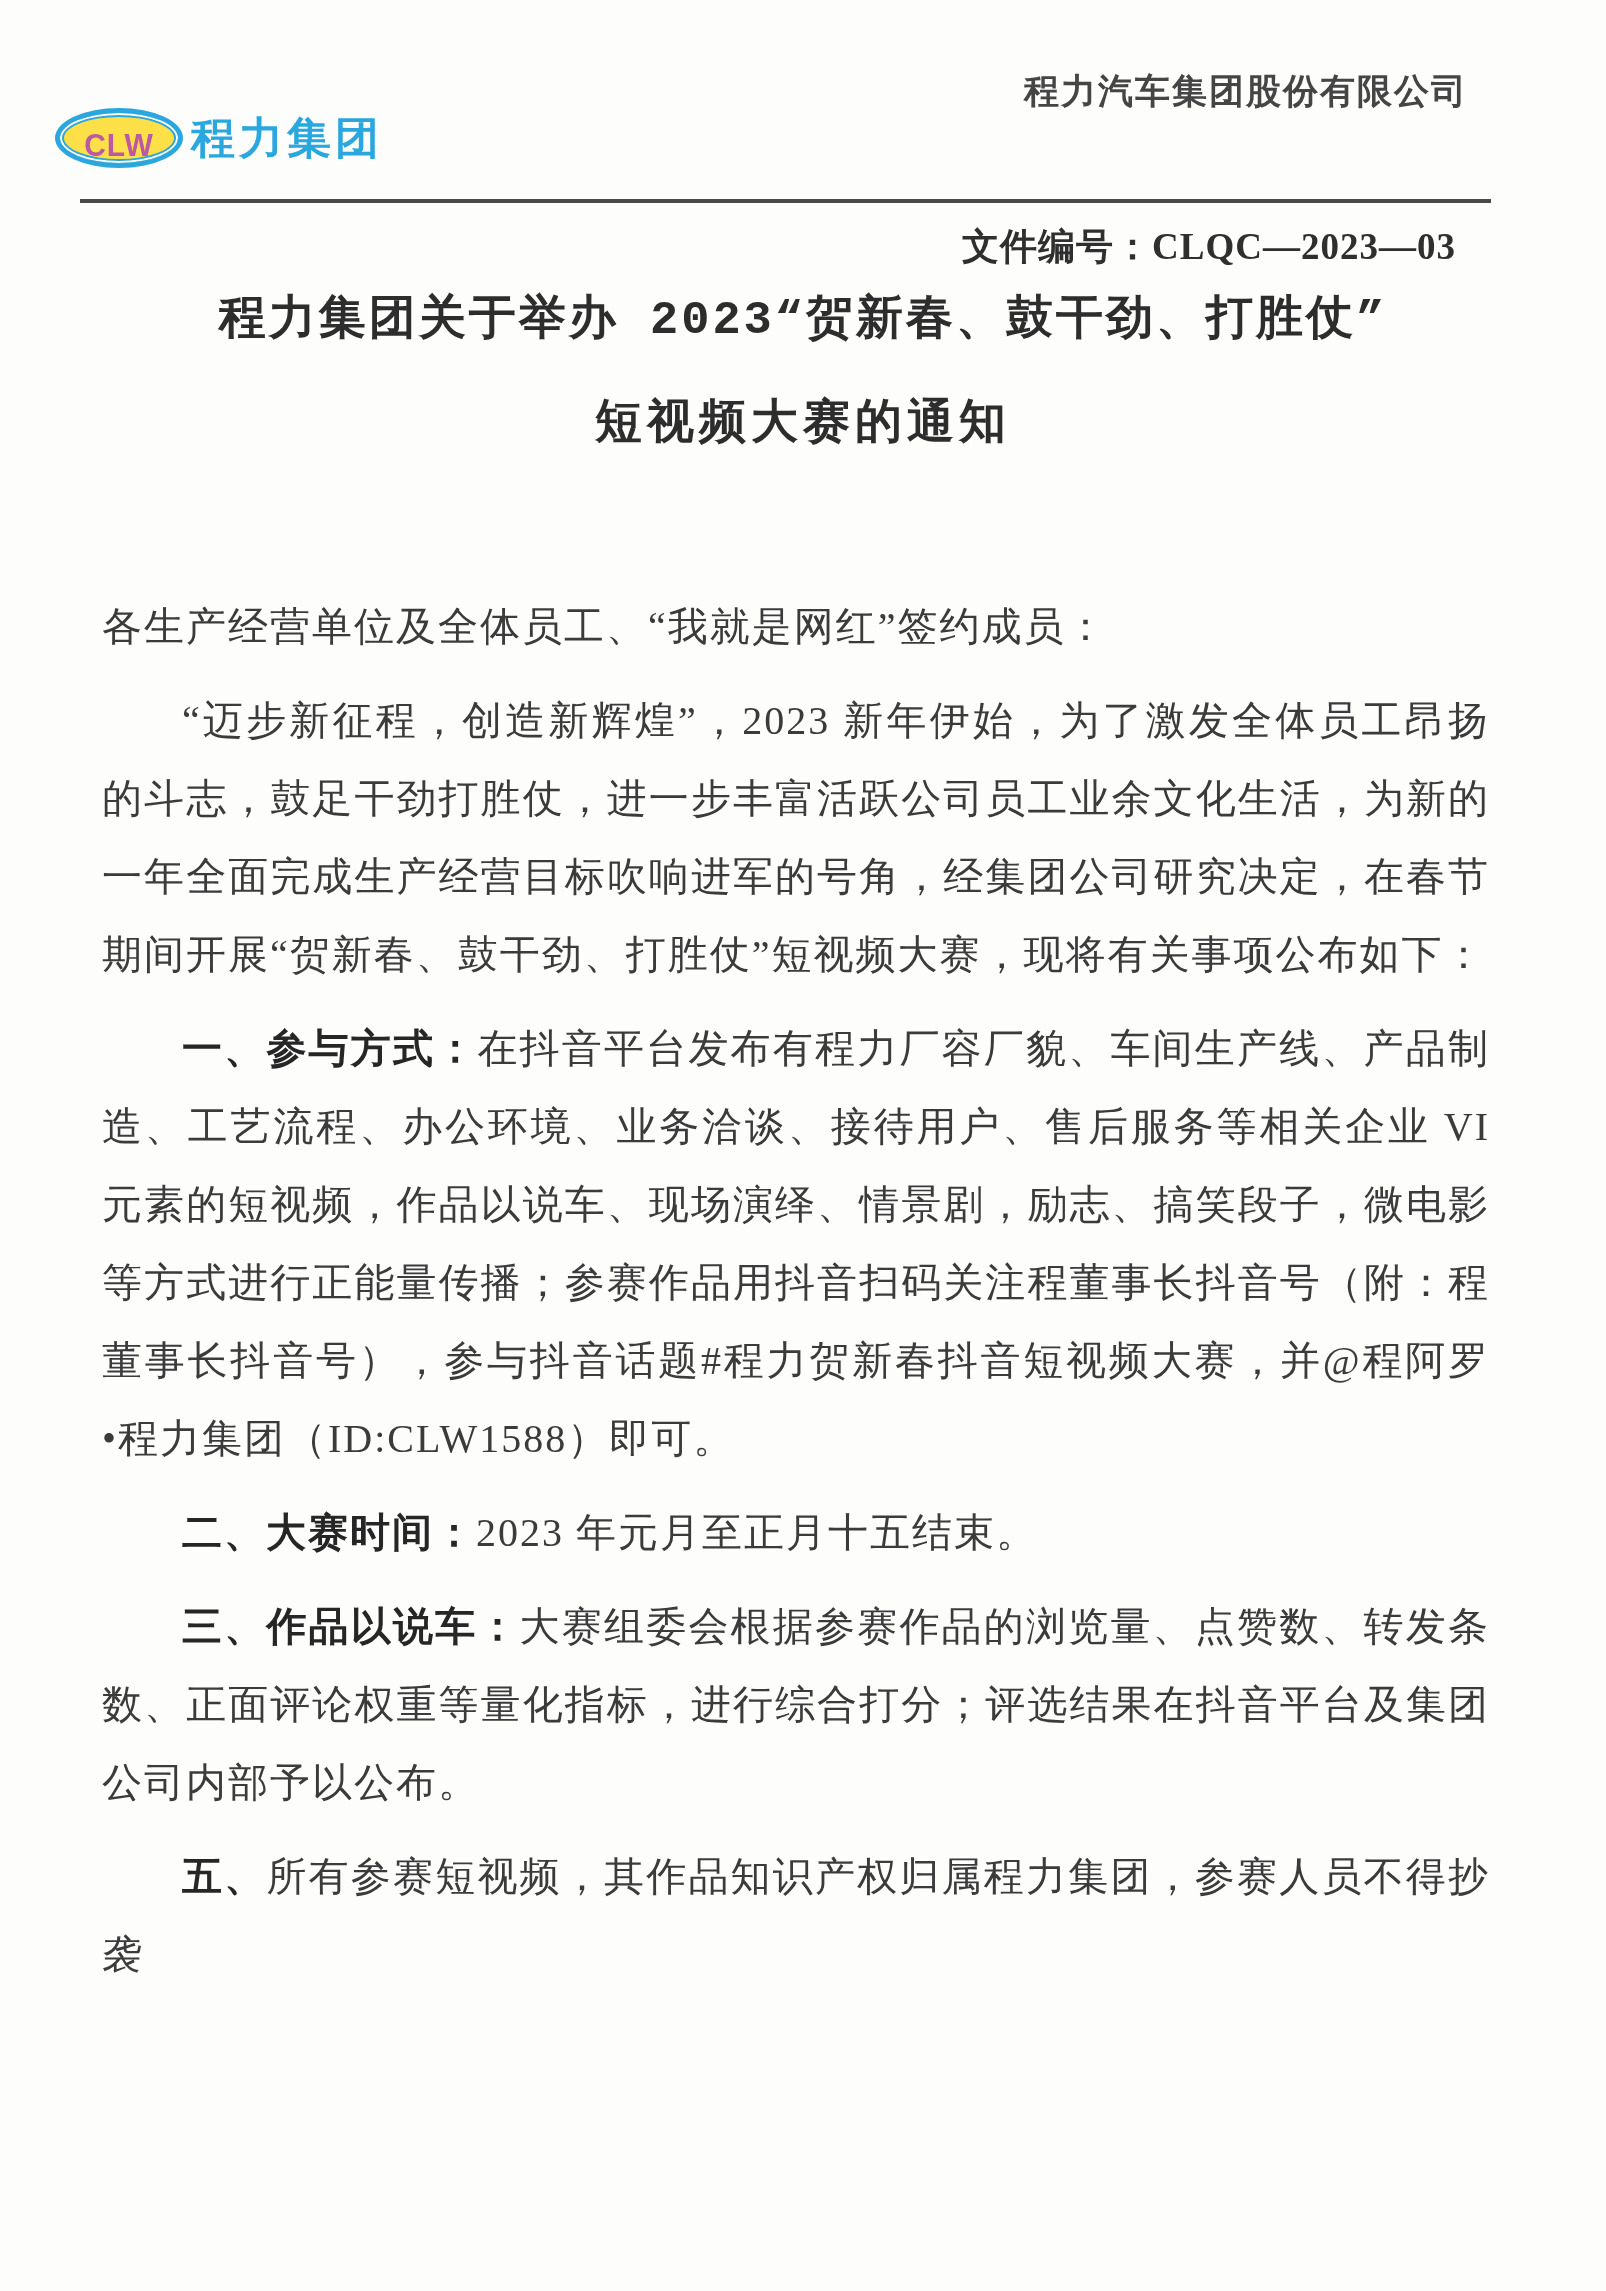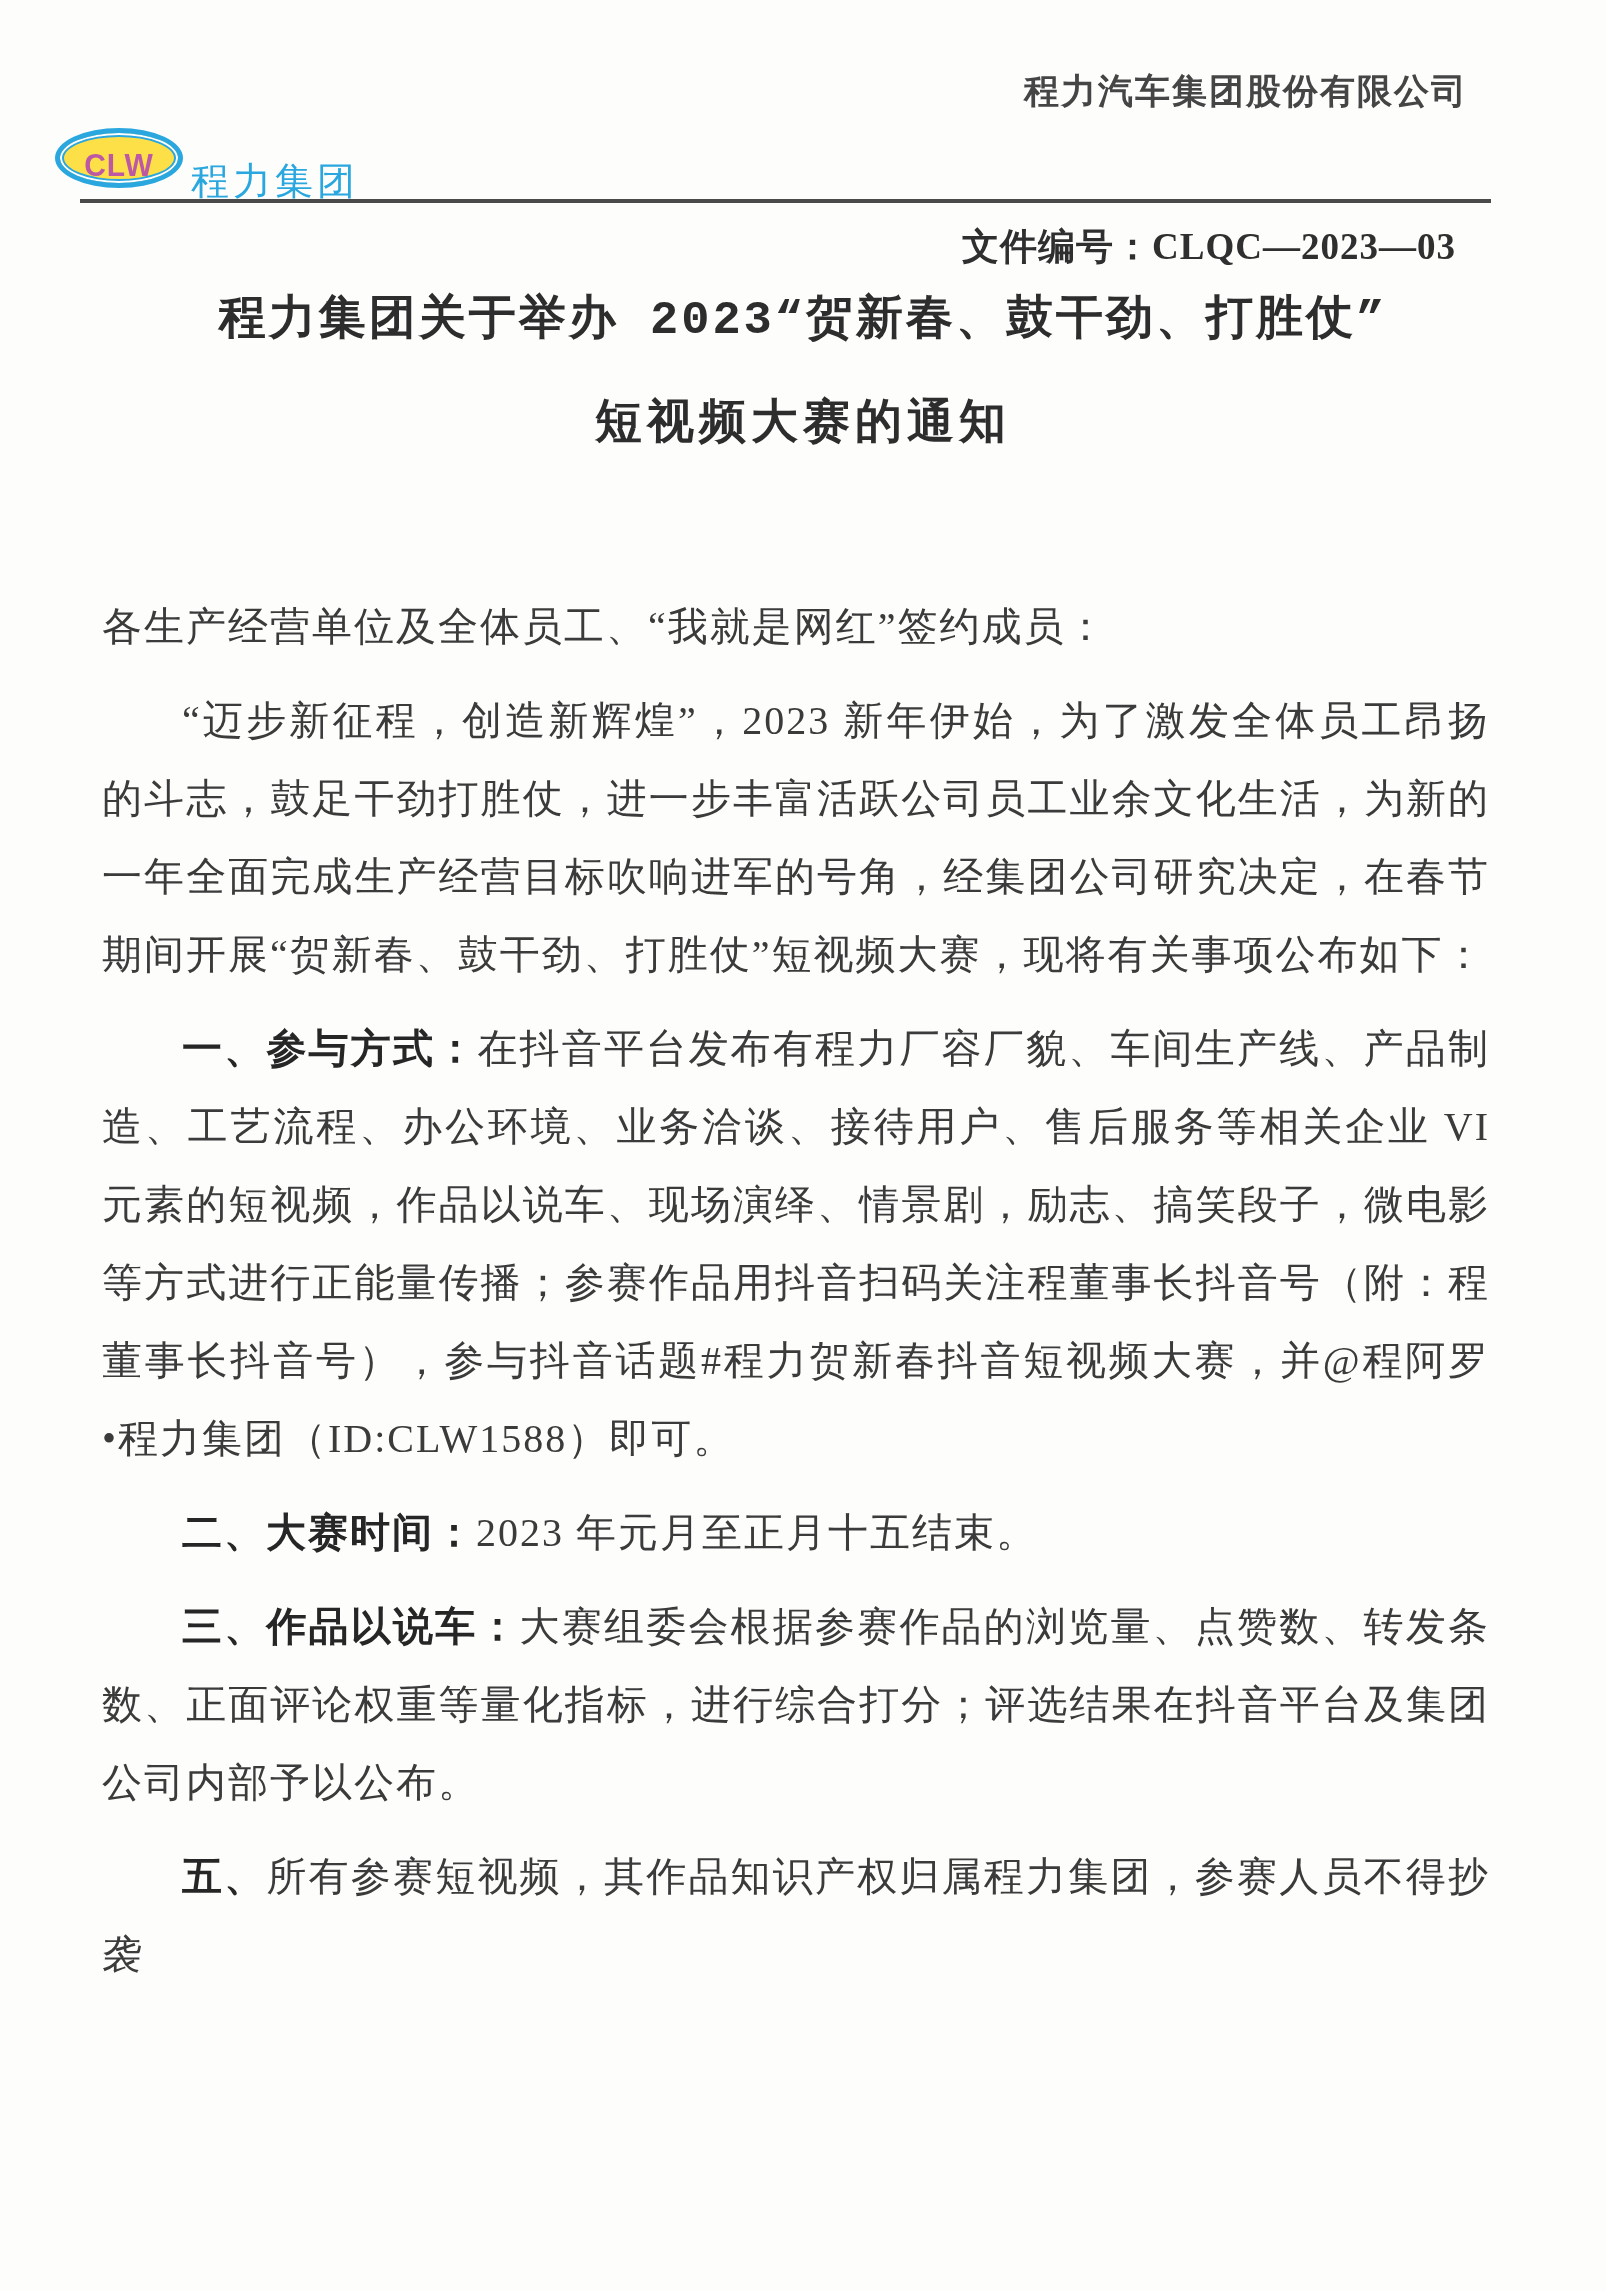--- a/index.html
+++ b/index.html
@@ -23,23 +23,22 @@
     box-shadow:inset 0 0 0 2px #ffffff, inset 0 0 0 4px #2aa7de;
     background:#fde047;
   }
   .logo-clw{
     font-family:"Liberation Sans","DejaVu Sans",sans-serif;
     font-weight:800;font-size:30px;letter-spacing:1px;
     color:#bd59a4;transform:scaleY(1.05);
   }
   .logo-name{
     font-family:"Liberation Sans","DejaVu Sans",sans-serif;
-    font-weight:400;font-size:38px;letter-spacing:4px;
+    font-weight:700;font-size:44px;letter-spacing:4px;
     color:#2aa7de;
-    margin-top:48px;
   }
   .company-block{position:absolute;right:138px;top:68px;text-align:left;}
   .company-name{
     font-family:"Liberation Sans","DejaVu Sans",sans-serif;
     font-weight:700;font-size:35px;letter-spacing:2px;color:#454545;
   }
   .company-address{
     margin-top:12px;font-size:25px;letter-spacing:1px;color:#4c4c4c;
   }
   .header-divider{

